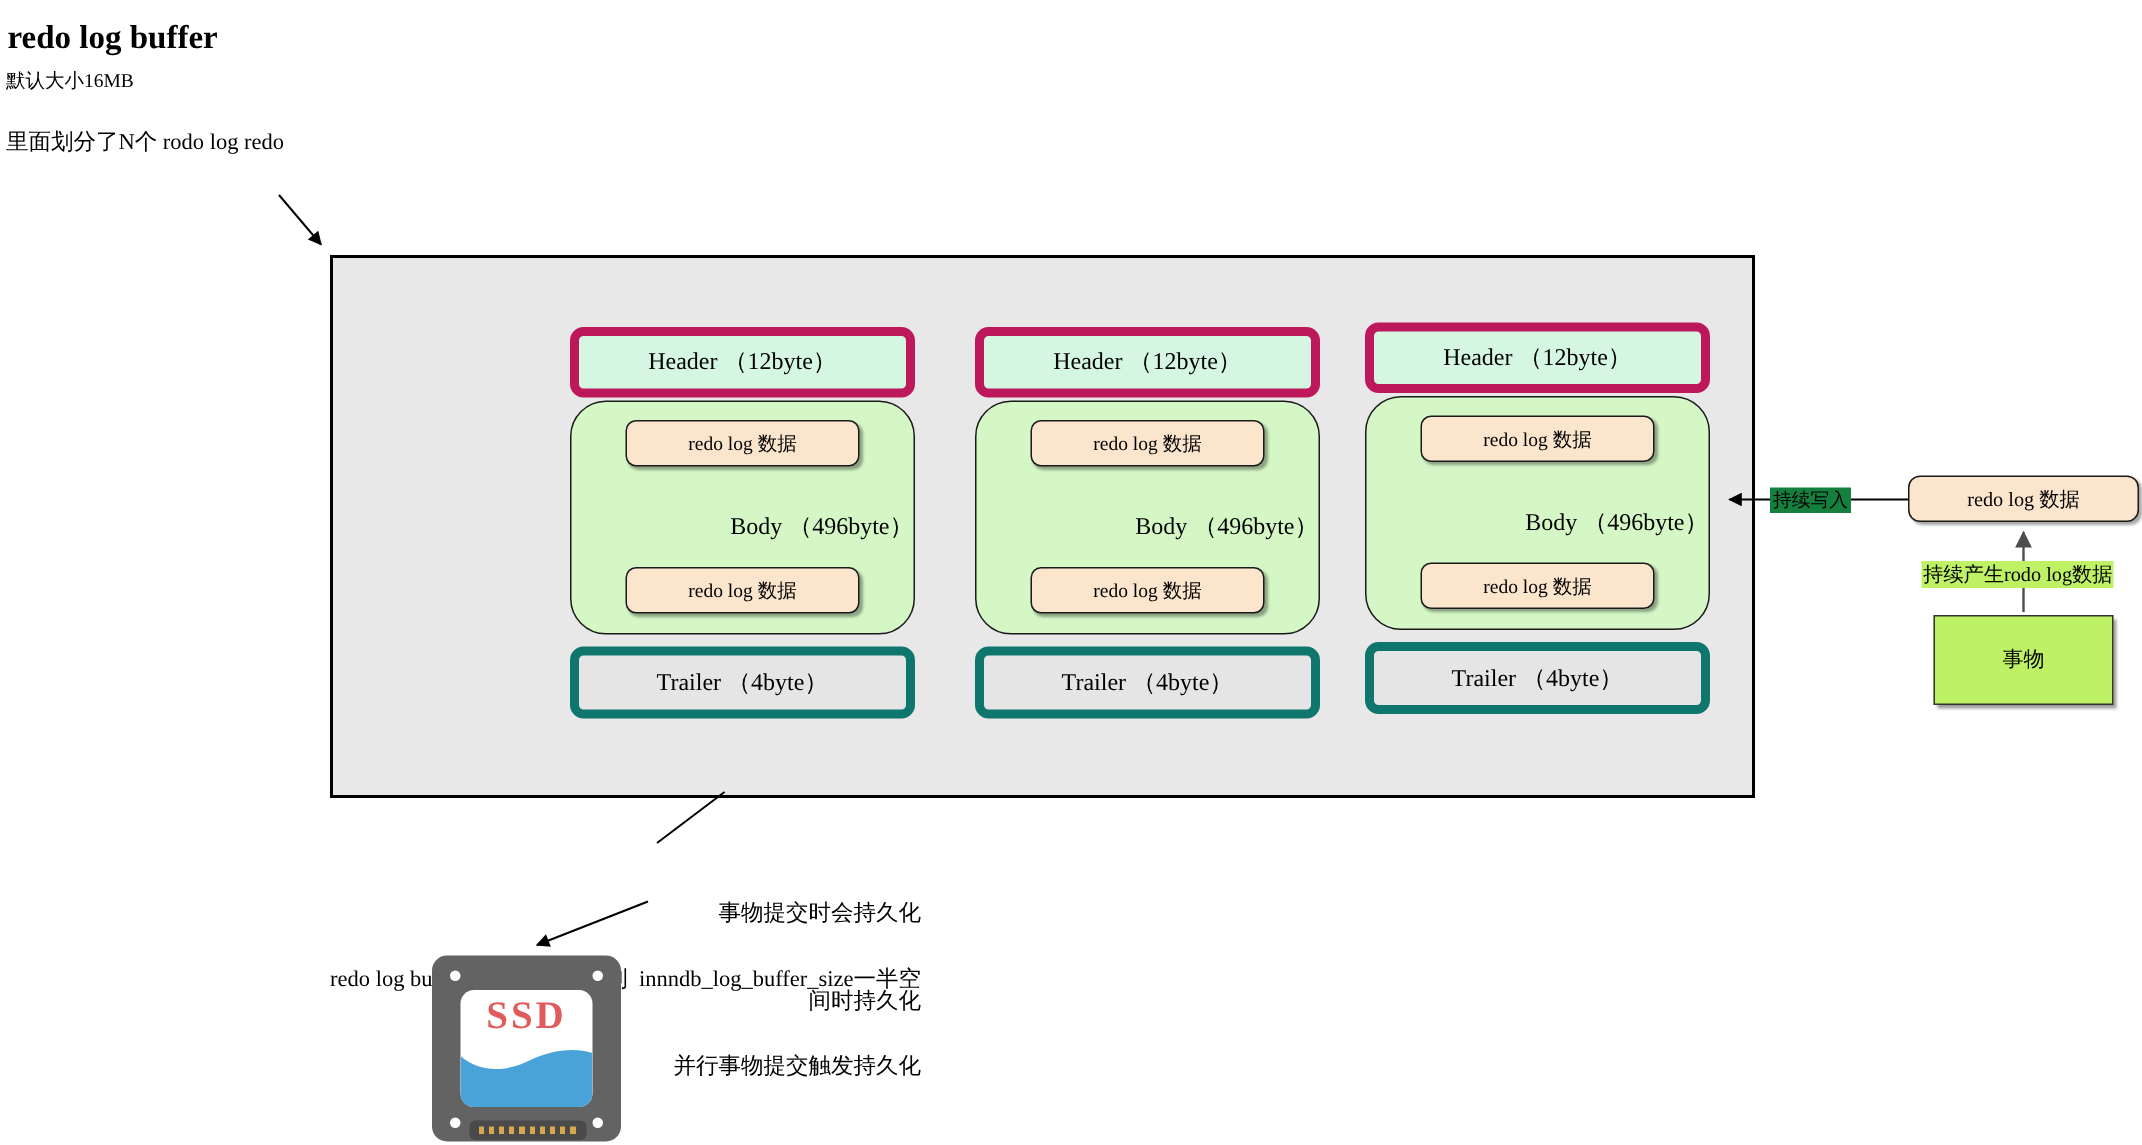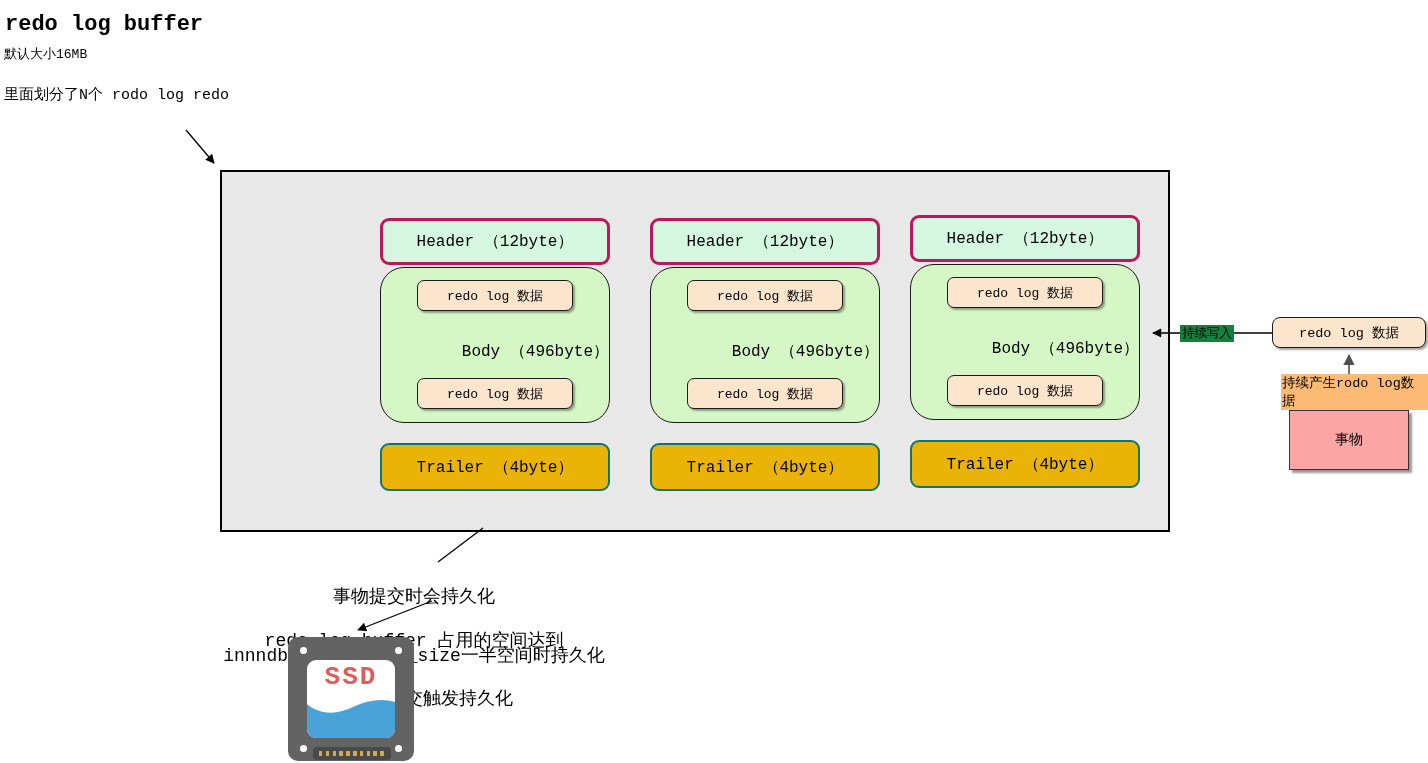--- a/index.html
+++ b/index.html
@@ -1,47 +1,47 @@
 <!DOCTYPE html>
 <html><head>
 <meta charset="utf-8">
 <style>
   * { box-sizing: border-box; margin: 0; padding: 0; }
   html, body { background: #ffffff; }
   .canvas {
     position: relative; width: 1428px; height: 763px;
     background: #ffffff; overflow: hidden;
-    font-family: Liberation Mono, monospace;
+    font-family: Liberation Serif, serif;
     color: #000;
     padding-left: 48px;
   }
   .title { position: absolute; left: 5px; top: 12px; font-size: 22px; font-weight: bold; }
   .sub1  { position: absolute; left: 4px; top: 45px; font-size: 13px; }
   .sub2  { position: absolute; left: 4px; top: 85px; font-size: 15px; }
 
   .buffer {
     position: absolute; left: 220px; top: 170px; width: 950px; height: 362px;
     background: #e8e8e8; border: 2px solid #000;
   }
 
   .block { position: absolute; width: 230px; z-index: 2; }
   .b1 { left: 380px; top: 218px; }
   .b2 { left: 650px; top: 218px; }
   .b3 { left: 910px; top: 215px; }
 
   .hbox {
-    height: 47px; background: #d5f7e2; border: 3px solid #be185d; border-radius: 9px;
+    height: 47px; background: #d5f7e2; border: 6px solid #be185d; border-radius: 9px;
     display: flex; align-items: center; justify-content: center; font-size: 16px;
   }
   .bbox {
     position: relative; margin-top: 2px; height: 156px;
     background: #d5f7c6; border: 1px solid #1a1a1a; border-radius: 24px;
   }
   .tbox {
-    margin-top: 20px; height: 48px; background: #eab308; border: 2px solid #0f766e; border-radius: 9px;
+    margin-top: 8px; height: 48px; background: #e5e5e5; border: 6px solid #0f766e; border-radius: 9px;
     display: flex; align-items: center; justify-content: center; font-size: 16px;
   }
   .data {
     position: absolute; left: 36px; width: 156px; height: 31px;
     background: #fbe5cd; border: 1px solid #1a1a1a; border-radius: 7px;
     display: flex; align-items: center; justify-content: center; font-size: 13px;
     box-shadow: 2px 2px 2px rgba(0,0,0,0.35);
   }
   .data-top { top: 12px; }
   .data-bot { top: 110px; }
@@ -54,32 +54,32 @@
     background: #15803d; padding: 0 2px; z-index: 6;
   }
   .inbox {
     position: absolute; left: 1272px; top: 317px; width: 154px; height: 31px;
     background: #fbe5cd; border: 1px solid #1a1a1a; border-radius: 8px;
     display: flex; align-items: center; justify-content: center; font-size: 13.5px;
     box-shadow: 2px 2px 2px rgba(0,0,0,0.35); z-index: 4;
   }
   .plabel {
     position: absolute; left: 1281px; top: 374px; font-size: 13.5px;
-    background: #fdba74; z-index: 6; padding: 0 1px;
+    background: #bef264; z-index: 6; padding: 0 1px;
   }
   .tx {
     position: absolute; left: 1289px; top: 410px; width: 120px; height: 60px;
-    background: #fca5a5; border: 1.5px solid #333;
+    background: #bef264; border: 1.5px solid #333;
     display: flex; align-items: center; justify-content: center; font-size: 14px;
     box-shadow: 2.5px 2.5px 2px rgba(0,0,0,0.4); z-index: 4;
   }
 
   .note {
-    position: absolute; left: 214px; top: 561px; width: 400px;
-    text-align: center; font-size: 18px; line-height: 14.6px; white-space: pre-wrap;
+    position: absolute; left: 214px; top: 573px; width: 400px;
+    text-align: right; font-size: 15px; line-height: 14.6px; white-space: pre-wrap;
   }
 
   .ssd {
     position: absolute; left: 288px; top: 637px; width: 126px; height: 124px;
     background: #636363; border-radius: 10px; z-index: 2;
   }
   .screw { position: absolute; width: 7px; height: 7px; border-radius: 50%; background: #fff; }
   .s-tl { left: 12px; top: 10px; } .s-tr { right: 12px; top: 10px; }
   .s-bl { left: 12px; bottom: 9px; } .s-br { right: 12px; bottom: 9px; }
   .plate {

